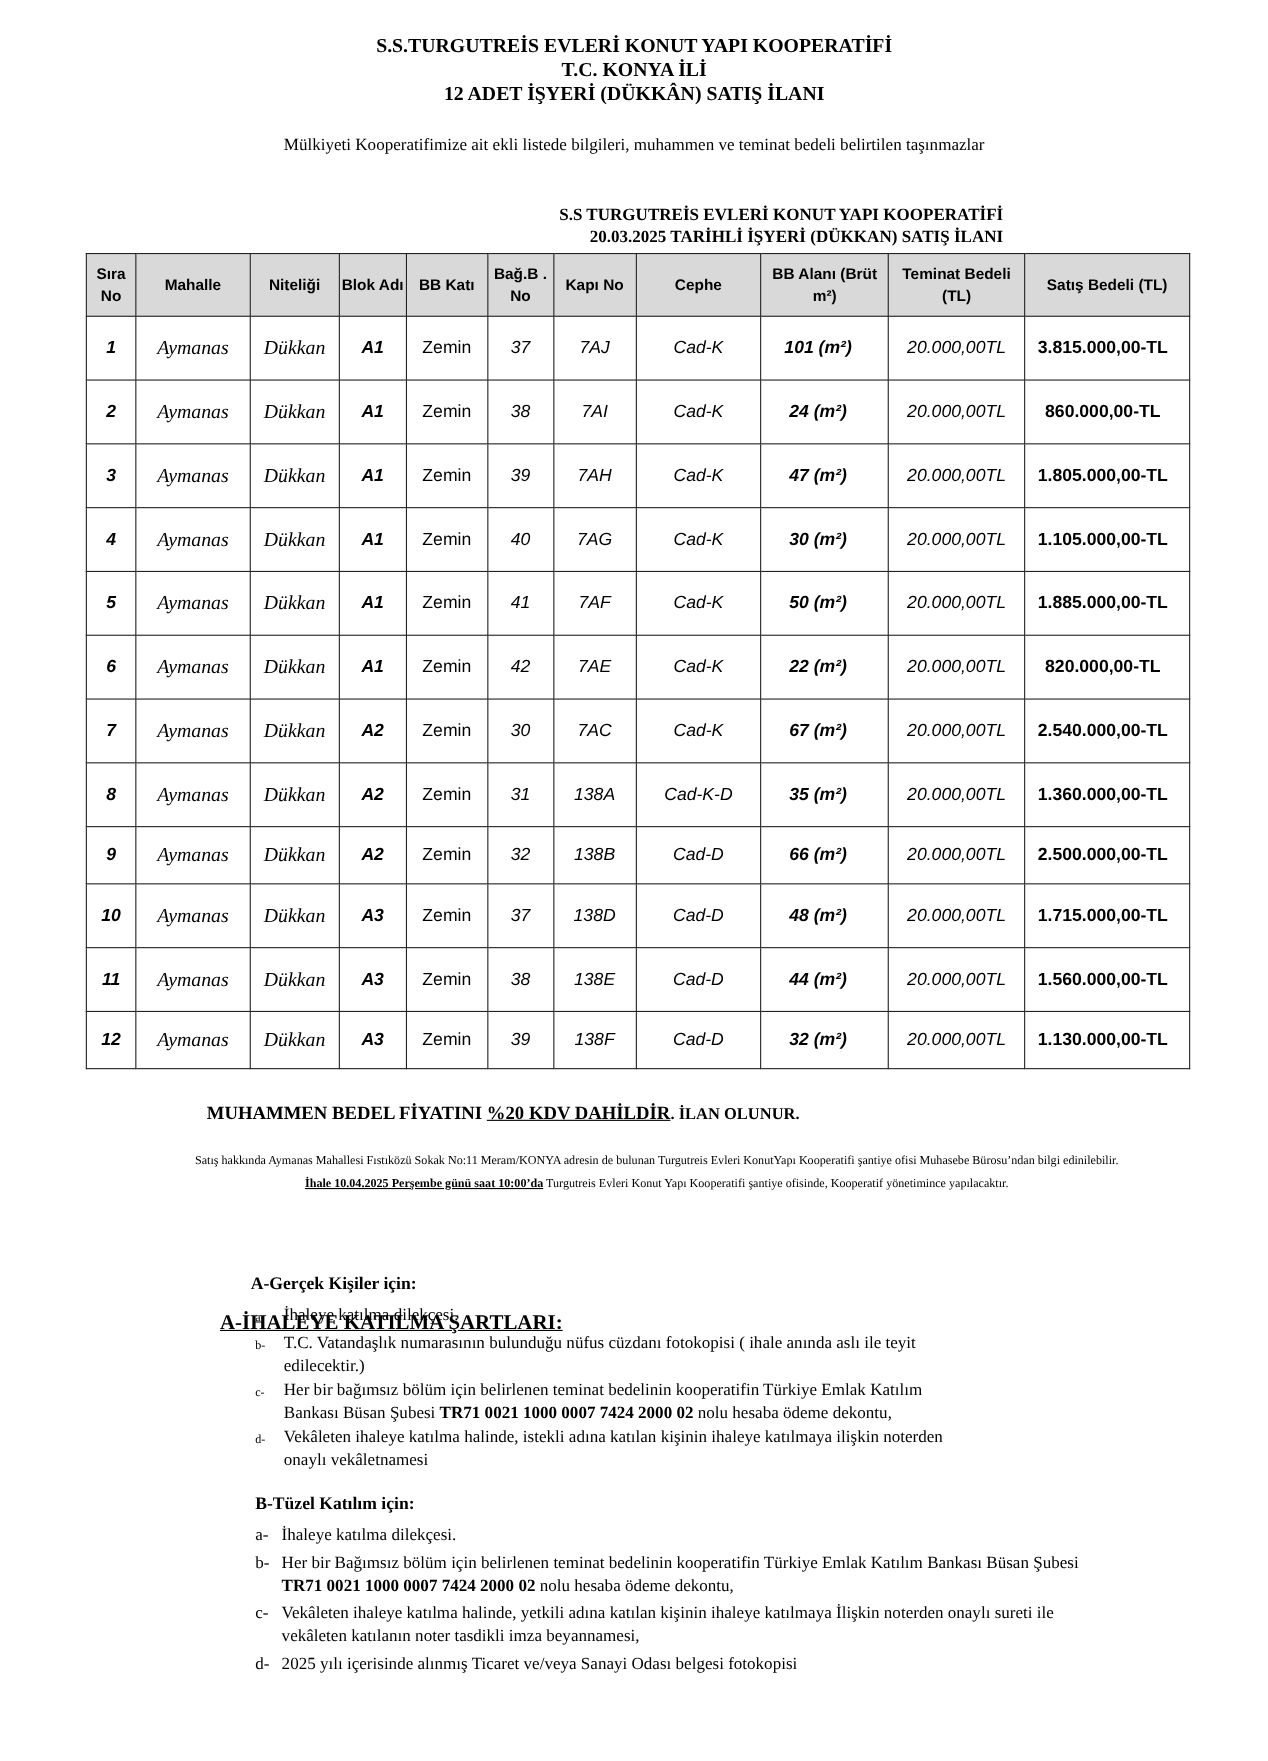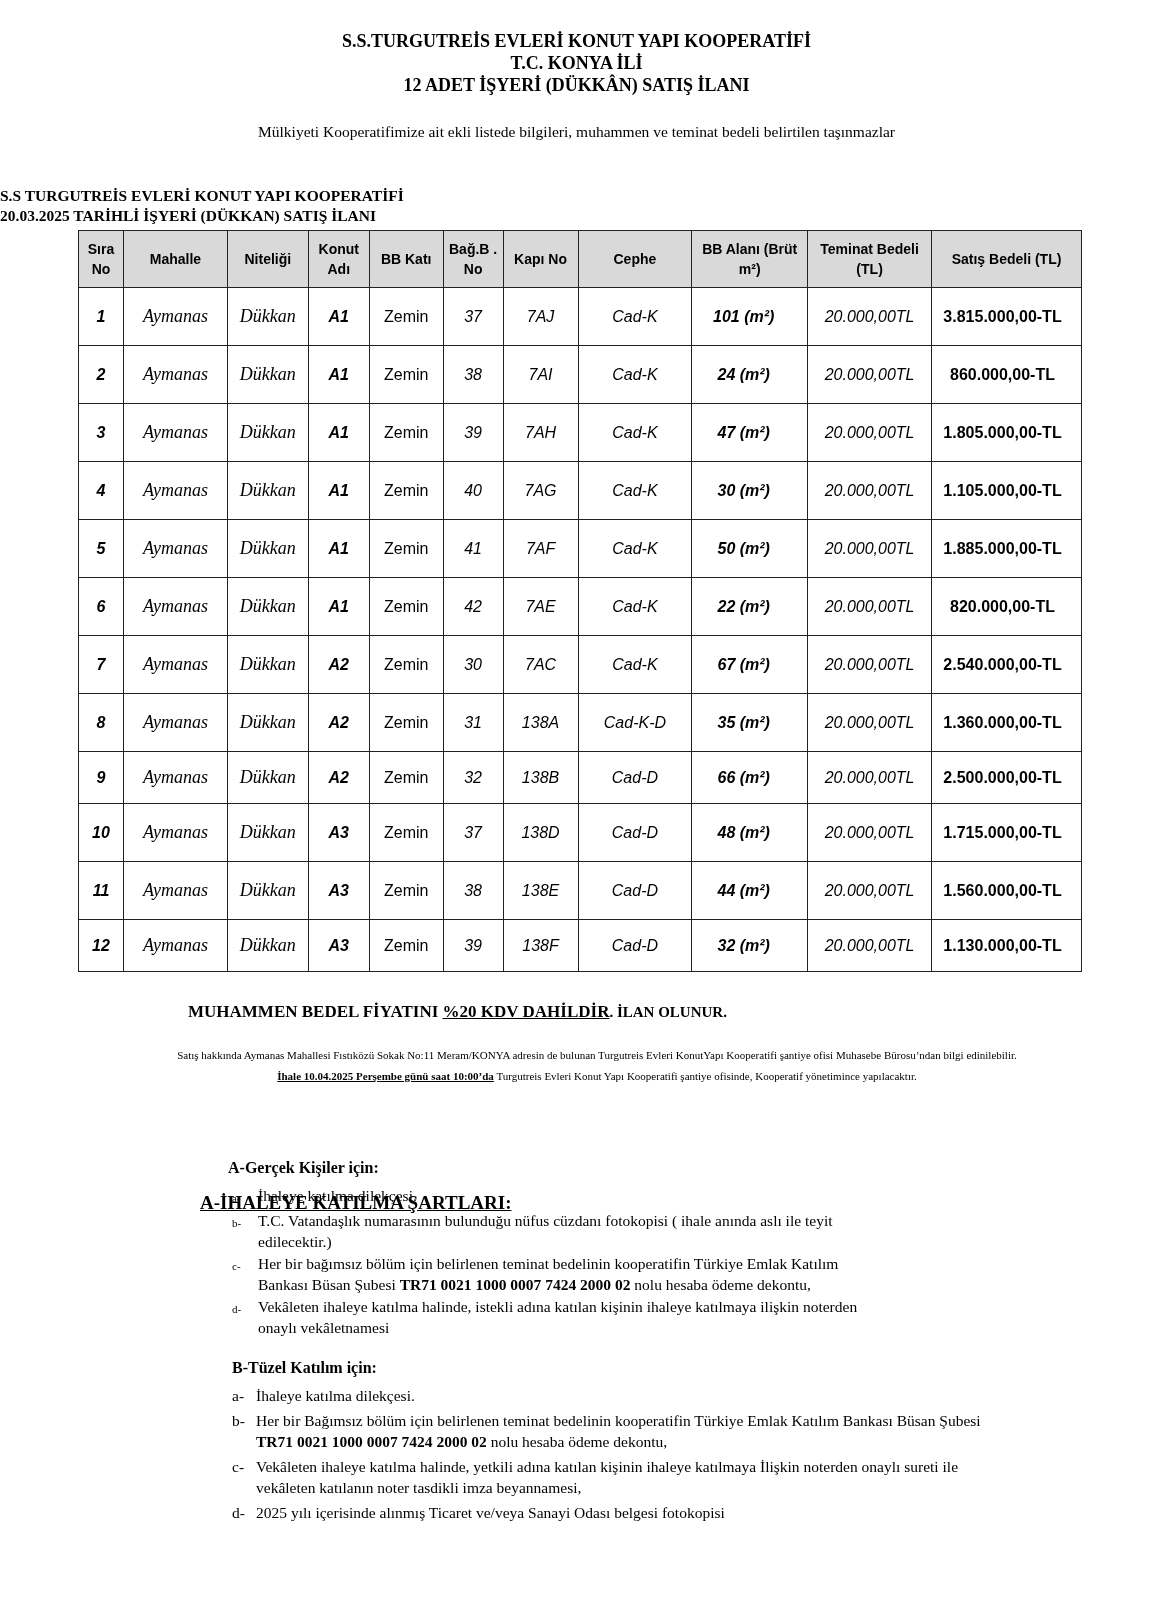--- a/index.html
+++ b/index.html
@@ -1,20 +1,20 @@
 <!DOCTYPE html>
 <html><head>
 <meta charset="utf-8">
 <style>
   * { box-sizing: border-box; margin: 0; padding: 0; }
   body { width: 1153px; height: 1601px; background: #fff; color: #000; font-family: "Liberation Serif", serif; position: relative; overflow: hidden; }
   .title-block { position: absolute; top: 30px; left: 0; width: 1153px; text-align: center; font-weight: bold; font-size: 18px; line-height: 22px; }
   .intro { position: absolute; top: 121px; left: 0; width: 1153px; text-align: center; font-size: 15.5px; line-height: 21px; }
   .intro b { font-weight: bold; }
-  .sub-title { position: absolute; top: 186px; left: 0; width: 912px; text-align: left; font-weight: bold; font-size: 15.5px; line-height: 20px; }
+  .sub-title { position: absolute; top: 186px; left: 0; width: 912px; text-align: right; font-weight: bold; font-size: 15.5px; line-height: 20px; }
   table.listing { position: absolute; top: 230px; left: 78px; width: 1004px; border-collapse: collapse; font-family: "Liberation Sans", sans-serif; }
   table.listing th, table.listing td { border: 1.5px solid #222; text-align: center; vertical-align: middle; }
   table.listing th { background: #d9d9d9; font-weight: bold; font-size: 14px; line-height: 20px; height: 57px; }
   table.listing td { font-size: 16px; }
   .c-no { font-weight: bold; font-style: italic; }
   .c-mah, .c-nit { font-family: "Liberation Serif", serif; font-style: italic; font-size: 18px !important; }
   .c-blok { font-weight: bold; font-style: italic; }
   .c-bag, .c-kapi, .c-cephe, .c-tem { font-style: italic; }
   .c-alan { font-weight: bold; font-style: italic; text-align: left; padding-right: 12px; }
   .c-satis { font-weight: bold; text-align: left; padding-right: 8px; }
@@ -63,21 +63,21 @@
       <col style="width:114px">
       <col style="width:116px">
       <col style="width:124px">
       <col style="width:150px">
   </colgroup>
   <thead>
     <tr id="hdr-row">
         <th>Sıra No</th>
         <th>Mahalle</th>
         <th>Niteliği</th>
-        <th>Konut Adı</th>
+        <th>Blok Adı</th>
         <th>BB Katı</th>
         <th>Bağ.B . No</th>
         <th>Kapı No</th>
         <th>Cephe</th>
         <th>BB Alanı (Brüt m²)</th>
         <th>Teminat Bedeli (TL)</th>
         <th>Satış Bedeli (TL)</th>
       </tr>
   </thead>
   <tbody id="tbody">

